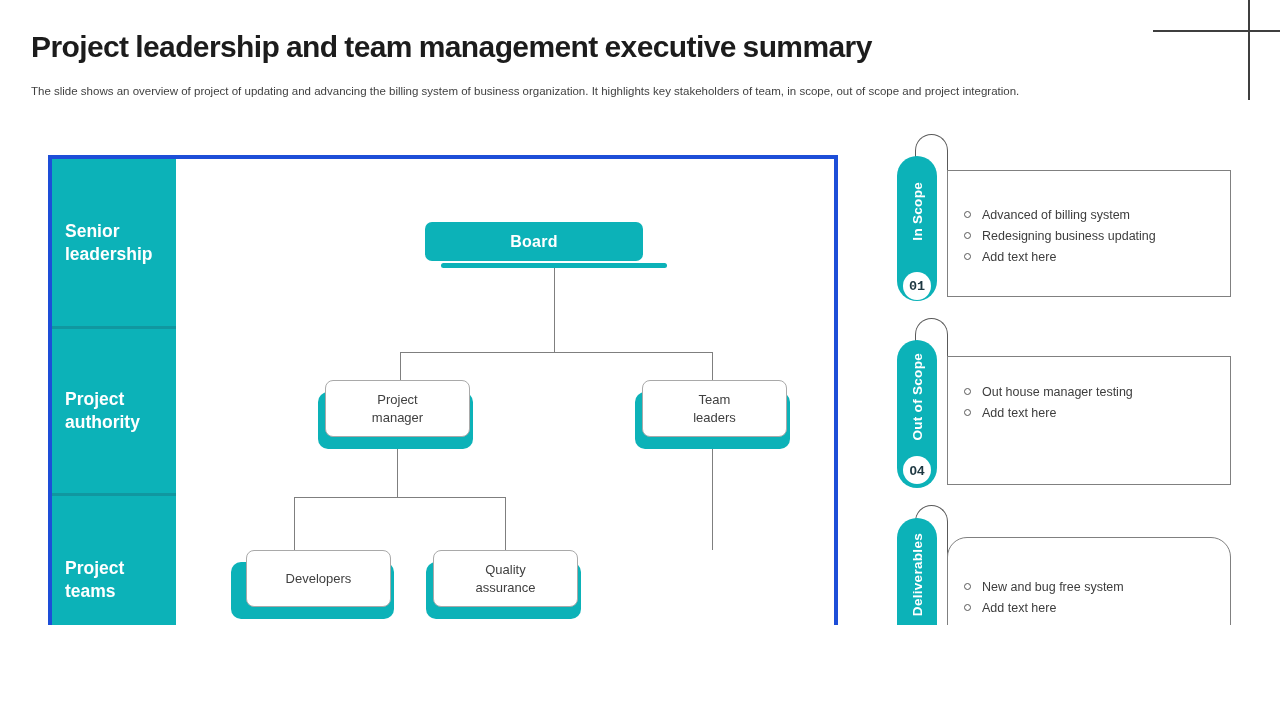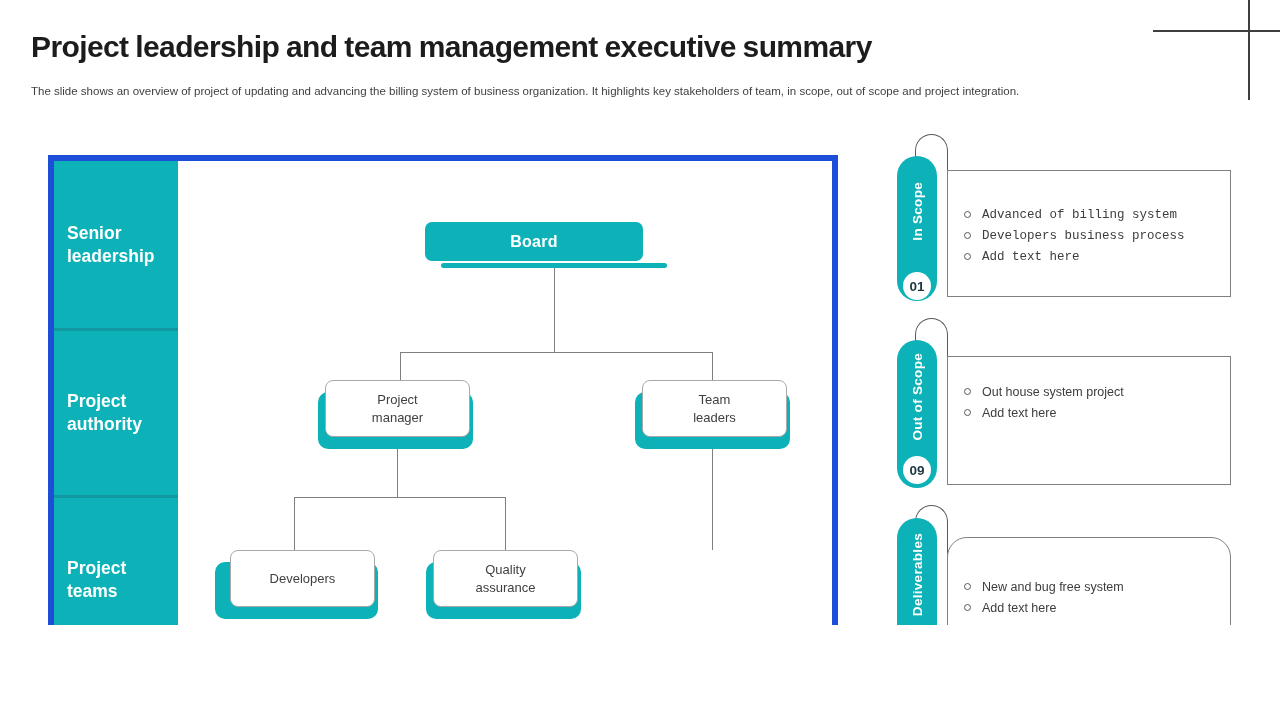--- a/index.html
+++ b/index.html
@@ -8,21 +8,21 @@
 
   
   .title{position:absolute;left:31px;top:30px;width:1130px;font-size:30px;font-weight:bold;
          color:#1c1c1c;letter-spacing:-0.6px;word-spacing:-1px;}
   .subtitle{position:absolute;left:31px;top:85px;width:1100px;font-size:11.5px;color:#3f3f3f;}
   .cross-h{position:absolute;left:1153px;top:30px;width:127px;height:2px;background:#3f3f3f;}
   .cross-v{position:absolute;left:1248px;top:0;width:2px;height:100px;background:#3f3f3f;}
 
   
   .chart-frame{position:absolute;left:48px;top:155px;width:790px;height:513px;
-               border:6px solid #1d4ed8;box-sizing:border-box;}
+               border:4px solid #1d4ed8;box-sizing:border-box;}
   .rows-col{position:absolute;left:0;top:0;width:124px;height:100%;background:#0CB2B8;
             display:flex;flex-direction:column;box-sizing:border-box;}
   .row-cell{display:flex;align-items:center;padding-left:13px;color:#fff;font-weight:bold;
             font-size:17.5px;line-height:23px;white-space:pre-line;box-sizing:border-box;}
   .row-cell.r1{height:167px;}
   .row-cell.r2{height:167px;border-top:3px solid #1097A0;}
   .row-cell.r3{flex:1;border-top:3px solid #1097A0;}
 
   
   .ln{position:absolute;background:#7f7f7f;}
@@ -106,61 +106,61 @@
     <div class="shadow"></div>
     <div class="box">Project
 manager</div>
   </div>
   <div class="node" style="left:642px;top:380px;">
     <div class="shadow"></div>
     <div class="box">Team
 leaders</div>
   </div>
 
-  <div class="node" style="left:222px;top:550px;padding-left:8px;">
+  <div class="node" style="left:238px;top:550px;padding-left:8px;">
     <div class="shadow"></div>
     <div class="box">Developers</div>
   </div>
   <div class="node" style="left:433px;top:550px;">
     <div class="shadow"></div>
     <div class="box">Quality
 assurance</div>
   </div>
 
   <div>
     <div class="capsule" style="top:134px;height:163px;"></div>
     <div class="content-box" style="top:170px;height:127px;">
-      <ul class="bullets" style="padding:36px 10px 0 16px;font-family:Liberation Mono, monospace;">
+      <ul class="bullets" style="padding:36px 10px 0 16px;">
         <li><span class="dot"></span><span>Advanced of billing system</span></li>
-        <li><span class="dot"></span><span>Developers business process</span></li>
+        <li><span class="dot"></span><span>Redesigning business updating</span></li>
         <li><span class="dot"></span><span>Add text here</span></li>
       </ul>
     </div>
     <div class="pill" style="top:156px;height:145px;">
       <div class="pill-label">
           <span>In Scope</span>
         </div>
     </div>
-    <div class="badge" style="top:272px;">01</div>
+    <div class="badge" style="top:272px;font-family:Liberation Mono, monospace;">01</div>
   </div>
 
   <div>
     <div class="capsule" style="top:318px;height:167px;"></div>
     <div class="content-box" style="top:356px;height:129px;">
       <ul class="bullets" style="padding:27px 10px 0 16px;">
-        <li><span class="dot"></span><span>Out house system project</span></li>
+        <li><span class="dot"></span><span>Out house manager testing</span></li>
         <li><span class="dot"></span><span>Add text here</span></li>
       </ul>
     </div>
     <div class="pill" style="top:340px;height:148px;">
       <div class="pill-label">
           <span>Out of Scope</span>
         </div>
     </div>
-    <div class="badge" style="top:456px;">09</div>
+    <div class="badge" style="top:456px;">04</div>
   </div>
 
   <div>
     <div class="capsule" style="top:505px;height:155px;"></div>
     <div class="content-box" style="top:537px;height:123px;border-radius:20px;">
       <ul class="bullets" style="padding:41px 10px 0 16px;">
         <li><span class="dot"></span><span>New and bug free system</span></li>
         <li><span class="dot"></span><span>Add text here</span></li>
       </ul>
     </div>

